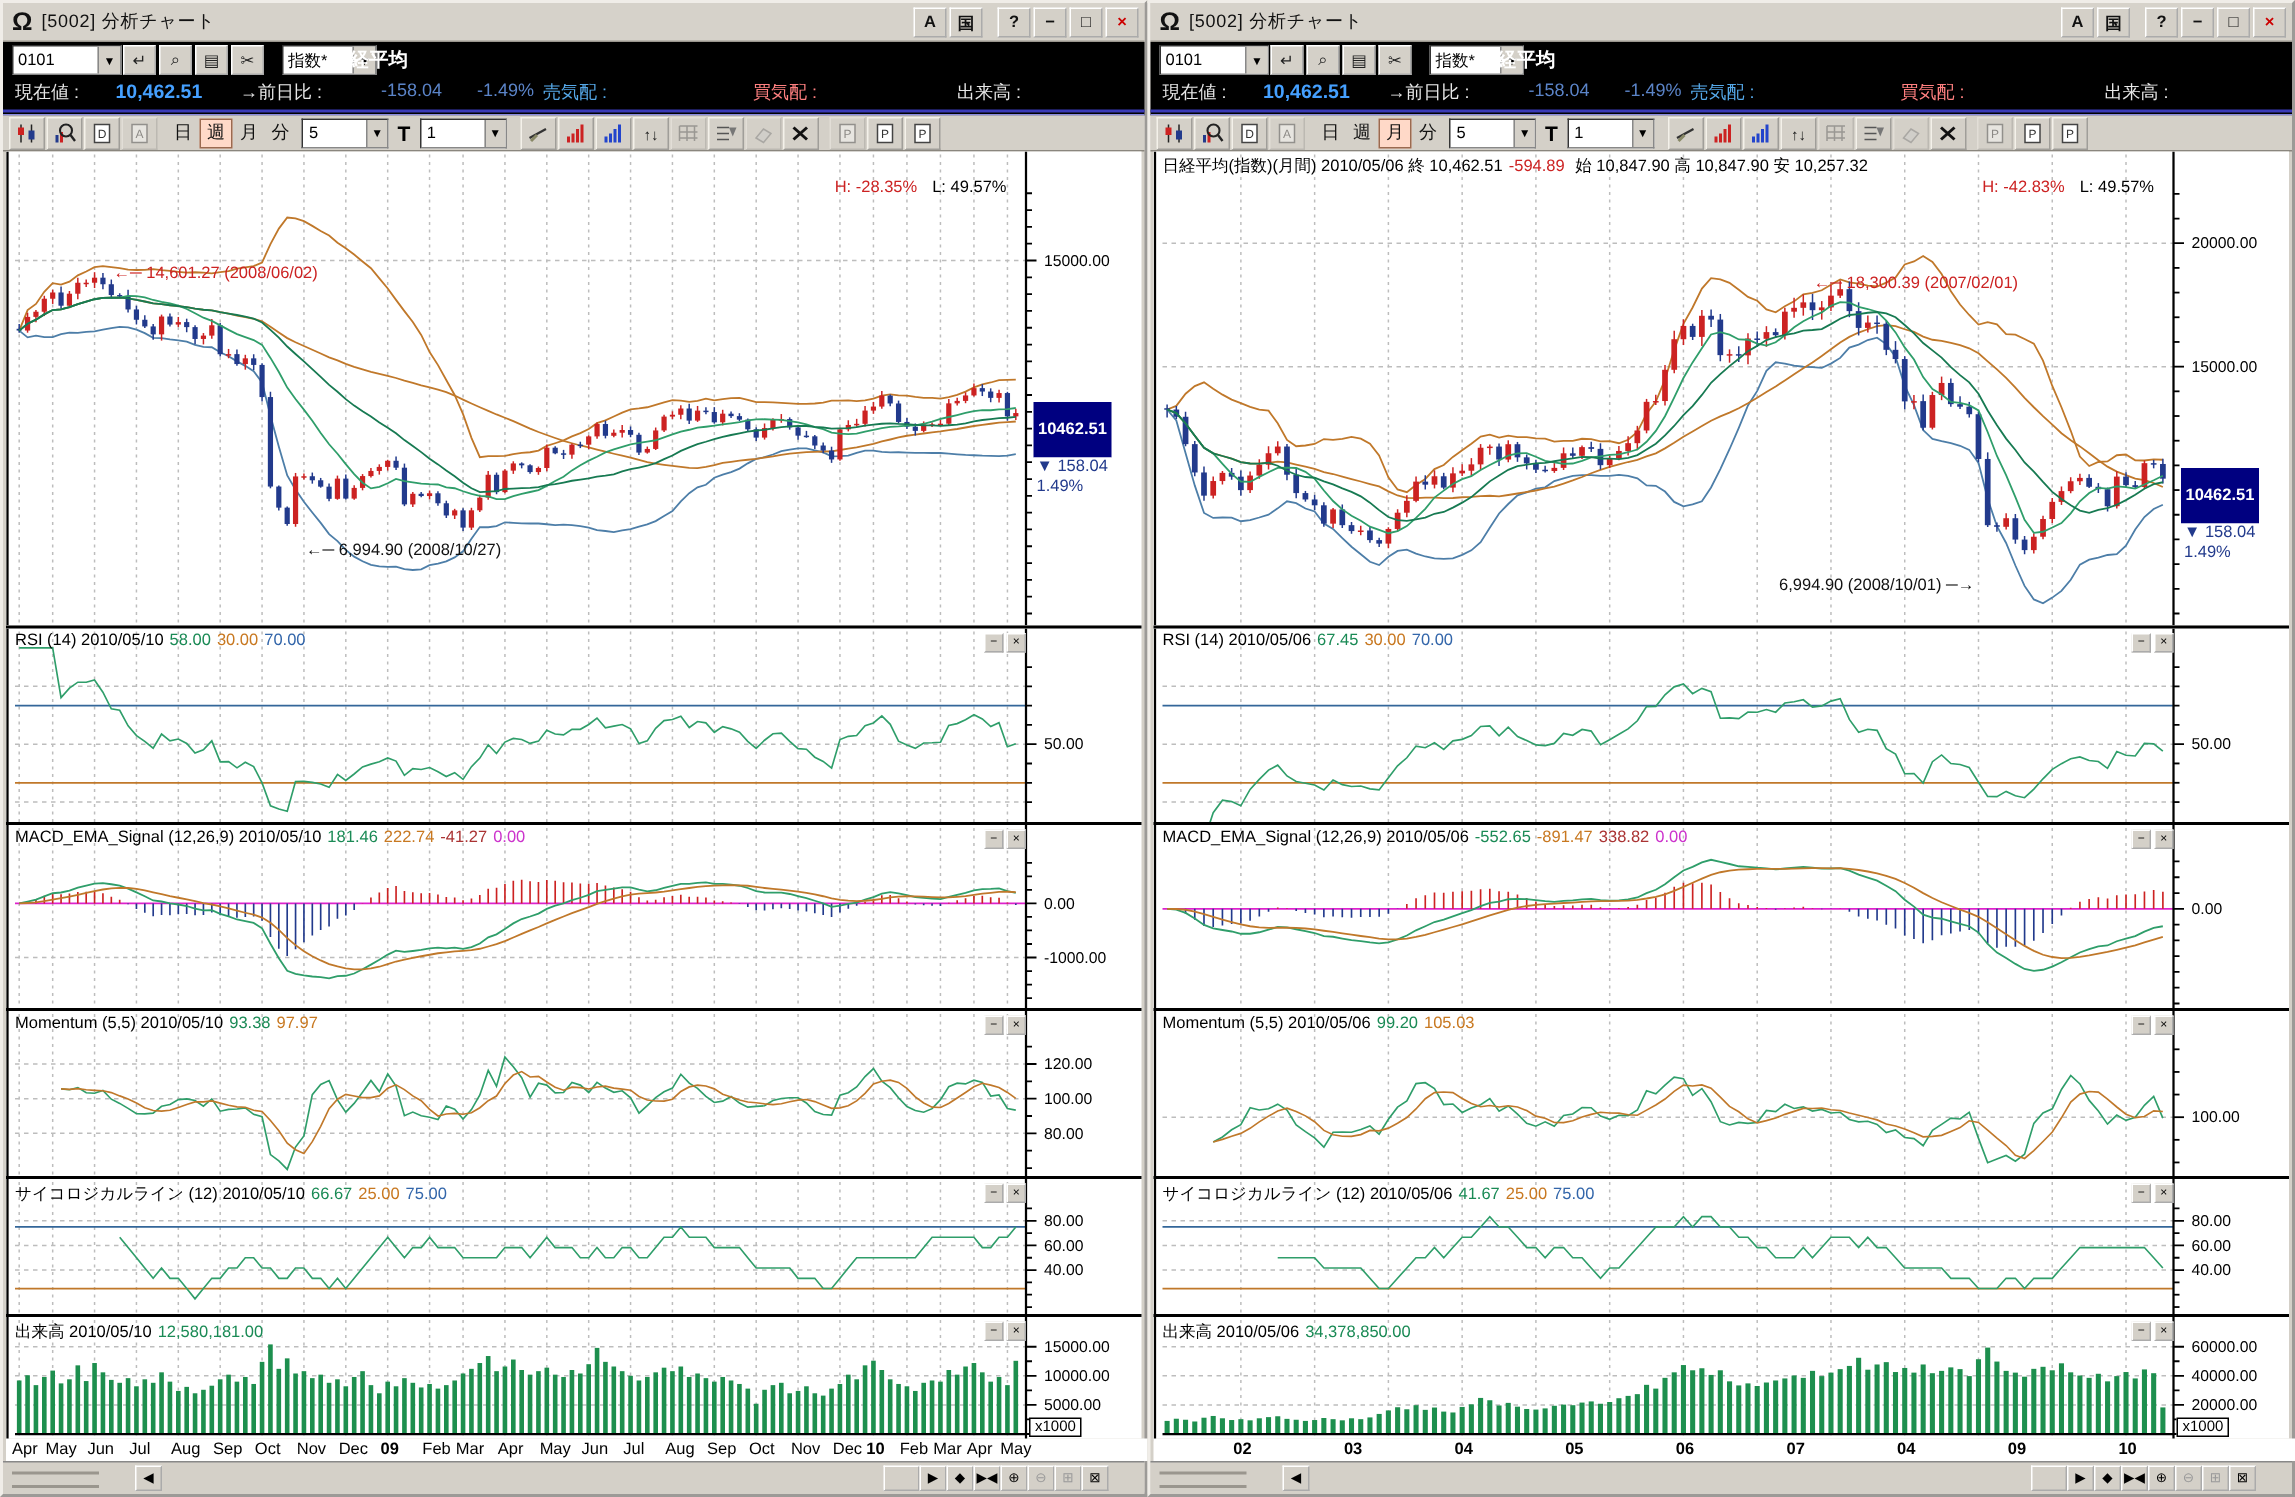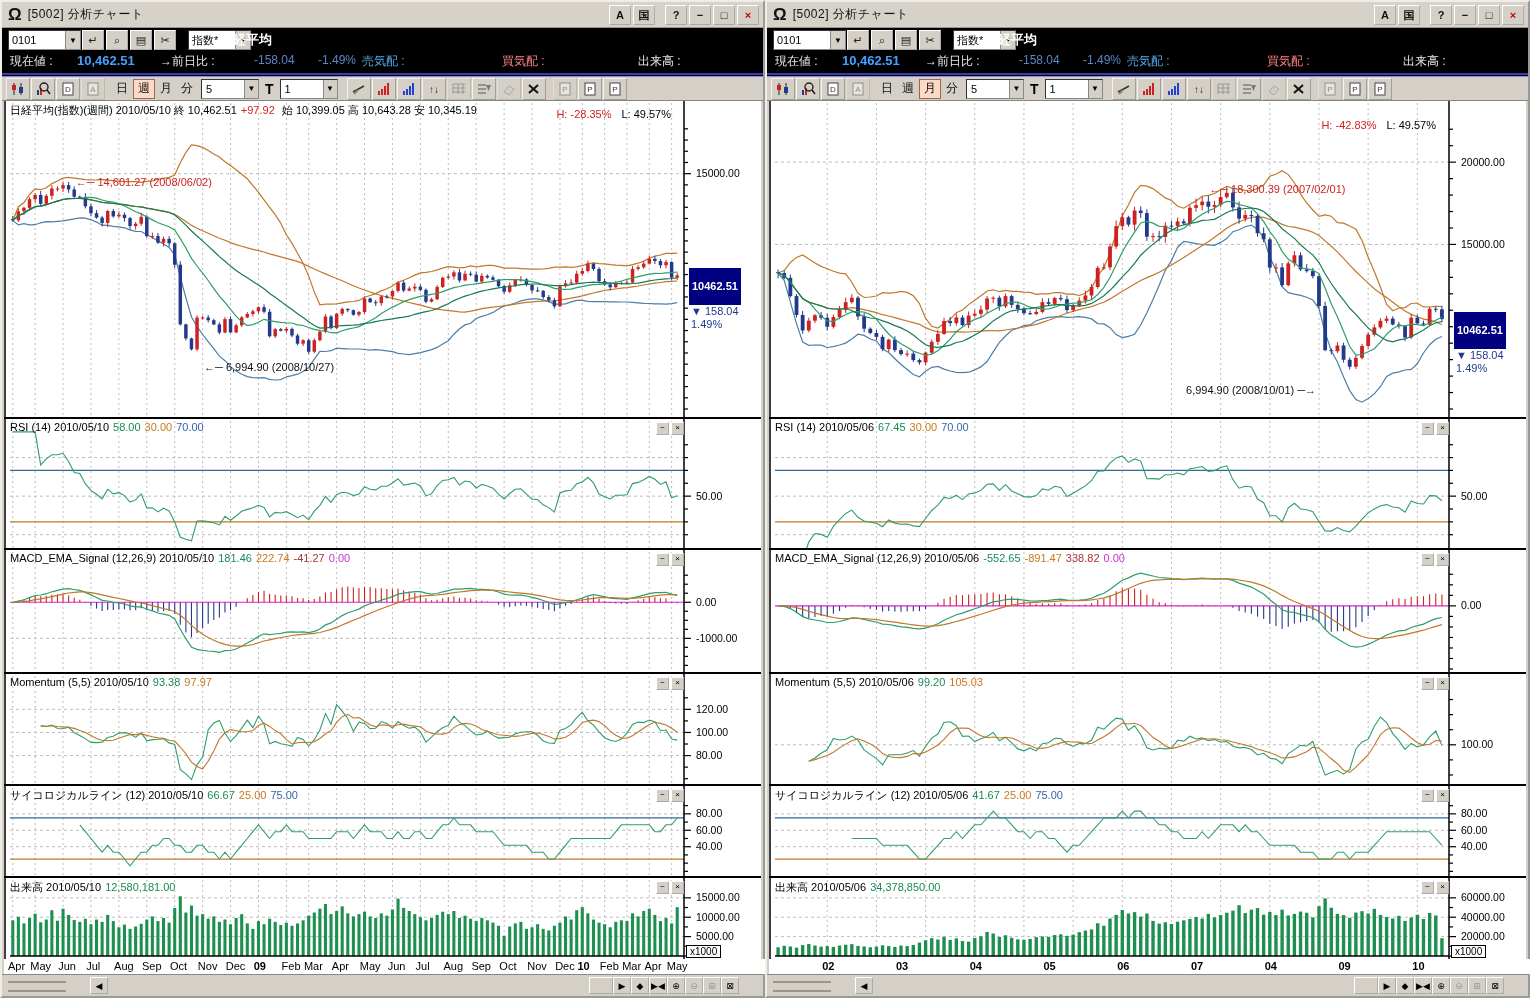--- a/index.html
+++ b/index.html
@@ -549,22 +549,21 @@
             <line x1="680" y1="106.28793774319067" x2="684" y2="106.28793774319067" stroke="#000" stroke-width="1.2"></line>
             <line x1="680" y1="95.0817120622568" x2="684" y2="95.0817120622568" stroke="#000" stroke-width="1.2"></line>
             <line x1="680" y1="83.87548638132296" x2="684" y2="83.87548638132296" stroke="#000" stroke-width="1.2"></line>
             <line x1="680" y1="72.66926070038912" x2="687" y2="72.66926070038912" stroke="#000" stroke-width="1.2"></line>
             <line x1="680" y1="61.463035019455276" x2="684" y2="61.463035019455276" stroke="#000" stroke-width="1.2"></line>
             <line x1="680" y1="50.25680933852141" x2="684" y2="50.25680933852141" stroke="#000" stroke-width="1.2"></line>
             <line x1="680" y1="39.05058365758754" x2="684" y2="39.05058365758754" stroke="#000" stroke-width="1.2"></line>
             <line x1="680" y1="27.844357976653725" x2="684" y2="27.844357976653725" stroke="#000" stroke-width="1.2"></line>
             <text x="692" y="76.16926070038912" font-size="10.5" fill="#000">15000.00</text>
           </svg>
-          <div class="phead"><span class="sg-k">日経平均(指数)(週間) 2010/05/10  終 10,462.51</span><span class="sg-r">+97.92</span><span class="sg-k"> 始 10,399.05 高 10,643.28 安 10,345.19</span></div>
-          <div class="hlline" style="right: 90px; top: 7px;"><span class="sg-r" style="margin-left: 10px;">H: -28.35%</span><span class="sg-k" style="margin-left: 10px;">L: 49.57%</span></div>
+          <div class="hlline" style="right: 90px; top: 18px;"><span class="sg-r" style="margin-left: 10px;">H: -28.35%</span><span class="sg-k" style="margin-left: 10px;">L: 49.57%</span></div>
           <div class="ann r" style="left: 71.625px; top: 74.6058px;">←─ 14,601.27 (2008/06/02)</div>
           <div class="ann k" style="left: 200.042px; top: 260.083px;">←─ 6,994.90 (2008/10/27)</div>
           <div class="badge" style="left: 685px; top: 167.366px;">
             <div class="p">10462.51</div>
             <div class="d">▼ 158.04</div>
             <div class="c">1.49%</div>
           </div>
         </div>
         <div class="panel sub" style="top: 415px; height: 131px;">
           <svg width="757" height="131">
@@ -1541,20 +1540,21 @@
             <line x1="680" y1="126.97142857142859" x2="684" y2="126.97142857142859" stroke="#000" stroke-width="1.2"></line>
             <line x1="680" y1="110.5142857142857" x2="684" y2="110.5142857142857" stroke="#000" stroke-width="1.2"></line>
             <line x1="680" y1="94.05714285714285" x2="684" y2="94.05714285714285" stroke="#000" stroke-width="1.2"></line>
             <line x1="680" y1="77.6" x2="684" y2="77.6" stroke="#000" stroke-width="1.2"></line>
             <line x1="680" y1="61.14285714285717" x2="687" y2="61.14285714285717" stroke="#000" stroke-width="1.2"></line>
             <line x1="680" y1="44.68571428571431" x2="684" y2="44.68571428571431" stroke="#000" stroke-width="1.2"></line>
             <line x1="680" y1="28.228571428571456" x2="684" y2="28.228571428571456" stroke="#000" stroke-width="1.2"></line>
             <text x="692" y="64.64285714285717" font-size="10.5" fill="#000">20000.00</text>
             <text x="692" y="146.92857142857144" font-size="10.5" fill="#000">15000.00</text>
           </svg>
+          <div class="phead"><span class="sg-k">日経平均(指数)(月間) 2010/05/06  終 10,462.51</span><span class="sg-r">-594.89</span><span class="sg-k"> 始 10,847.90 高 10,847.90 安 10,257.32</span></div>
           <div class="hlline" style="right: 90px; top: 18px;"><span class="sg-r" style="margin-left: 10px;">H: -42.83%</span><span class="sg-k" style="margin-left: 10px;">L: 49.57%</span></div>
           <div class="ann r" style="left: 440.202px; top: 82.1136px;">←─ 18,300.39 (2007/02/01)</div>
           <div class="ann k" style="left: 547.138px; top: 283.17px; transform: translateX(-100%);">6,994.90 (2008/10/01) ─→</div>
           <div class="badge" style="left: 685px; top: 211.103px;">
             <div class="p">10462.51</div>
             <div class="d">▼ 158.04</div>
             <div class="c">1.49%</div>
           </div>
         </div>
         <div class="panel sub" style="top: 415px; height: 131px;">

